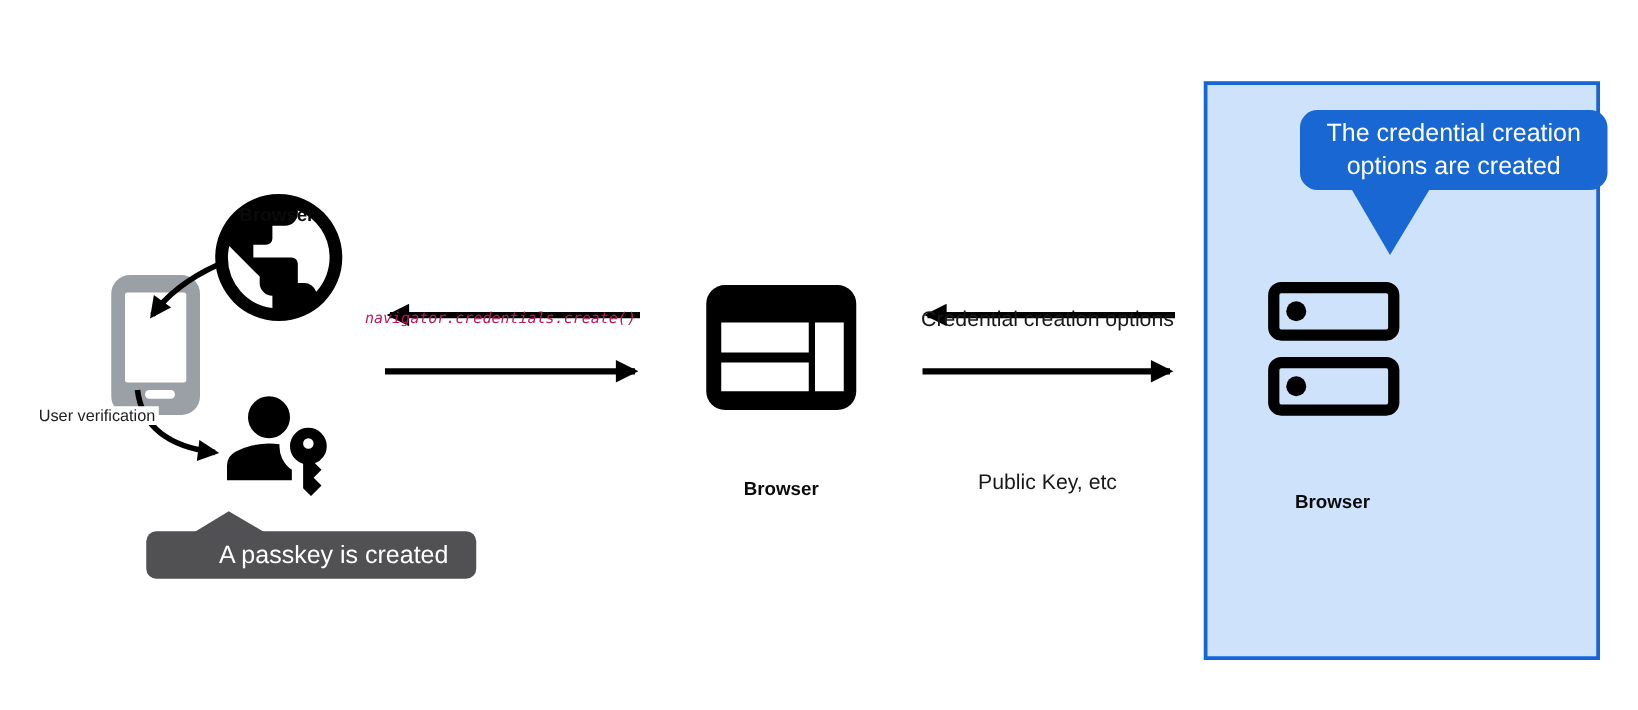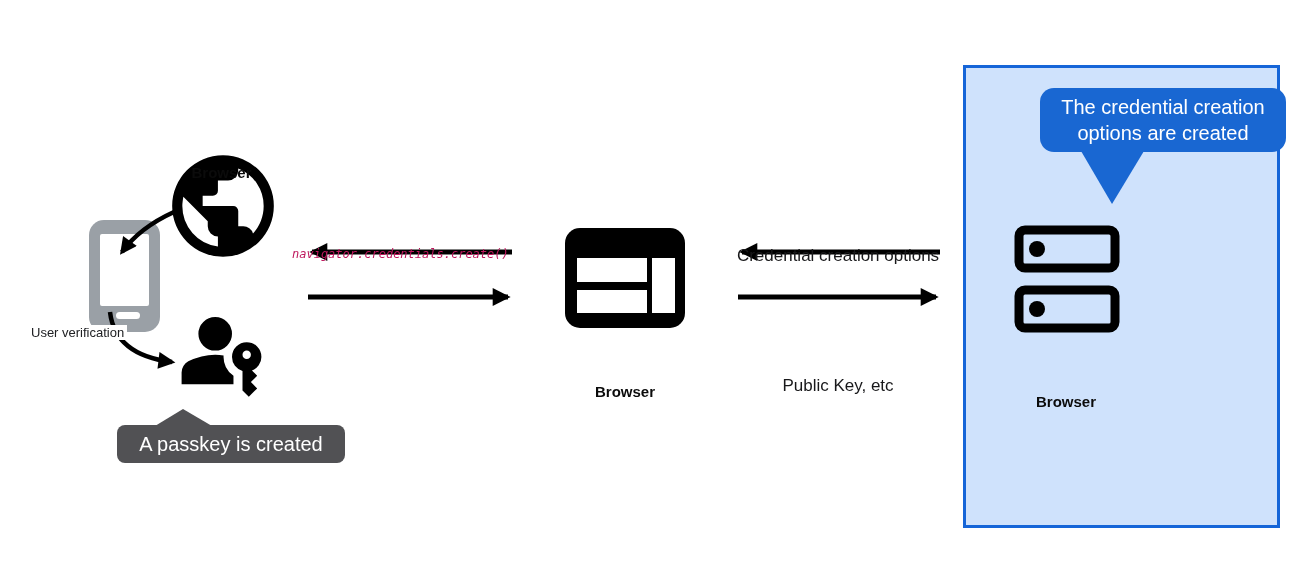--- a/index.html
+++ b/index.html
@@ -31,21 +31,21 @@
   #lbl-backend{left:1006px;top:349px;width:120px;}
   #lbl-user-verification{left:28px;top:281px;font-size:13px;background:#ffffff;padding:0 3px;}
   #lbl-code{left:292px;top:203px;font-family:"DejaVu Sans Mono","Liberation Mono",monospace;font-size:12px;color:#be185d;font-style:italic;}
   .arrow-lbl{font-size:17px;text-align:center;color:#18181a;}
   #lbl-pkc{left:319px;top:332px;width:200px;}
   #lbl-cco{left:713px;top:202px;width:250px;}
   #lbl-pke{left:738px;top:332px;width:200px;}
   
   .tooltip{
     position:absolute;z-index:3;display:flex;align-items:center;justify-content:center;
-    color:#ffffff;font-size:20px;text-align:center;line-height:1.3;
+    color:#ffffff;font-size:20px;text-align:center;line-height:1.3;padding-left:36px;
   }
   .tooltip .ptr{position:absolute;width:0;height:0;}
   #tt-creation{left:996px;top:88px;width:246px;height:64px;border-radius:14px;background:var(--tooltip-blue);padding:0;margin-left:44px;}
   #tt-creation .txt{width:212px;}
   #tt-creation .ptr{top:100%;left:41px;margin-top:-1px;
     border-left:31px solid transparent;border-right:32px solid transparent;border-top:53px solid var(--tooltip-blue);}
   #tt-stored{left:998px;top:452px;width:244px;height:60px;border-radius:14px;background:var(--tooltip-blue);}
   #tt-stored .txt{width:192px;}
   #tt-stored .ptr{bottom:100%;left:39px;margin-bottom:-1px;
     border-left:31px solid transparent;border-right:32px solid transparent;border-bottom:69px solid var(--tooltip-blue);}

